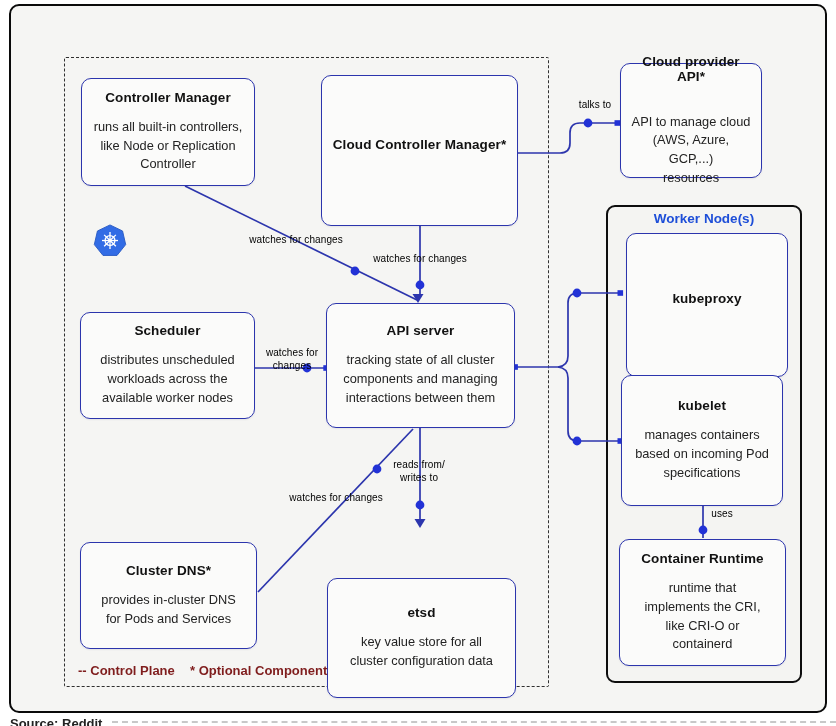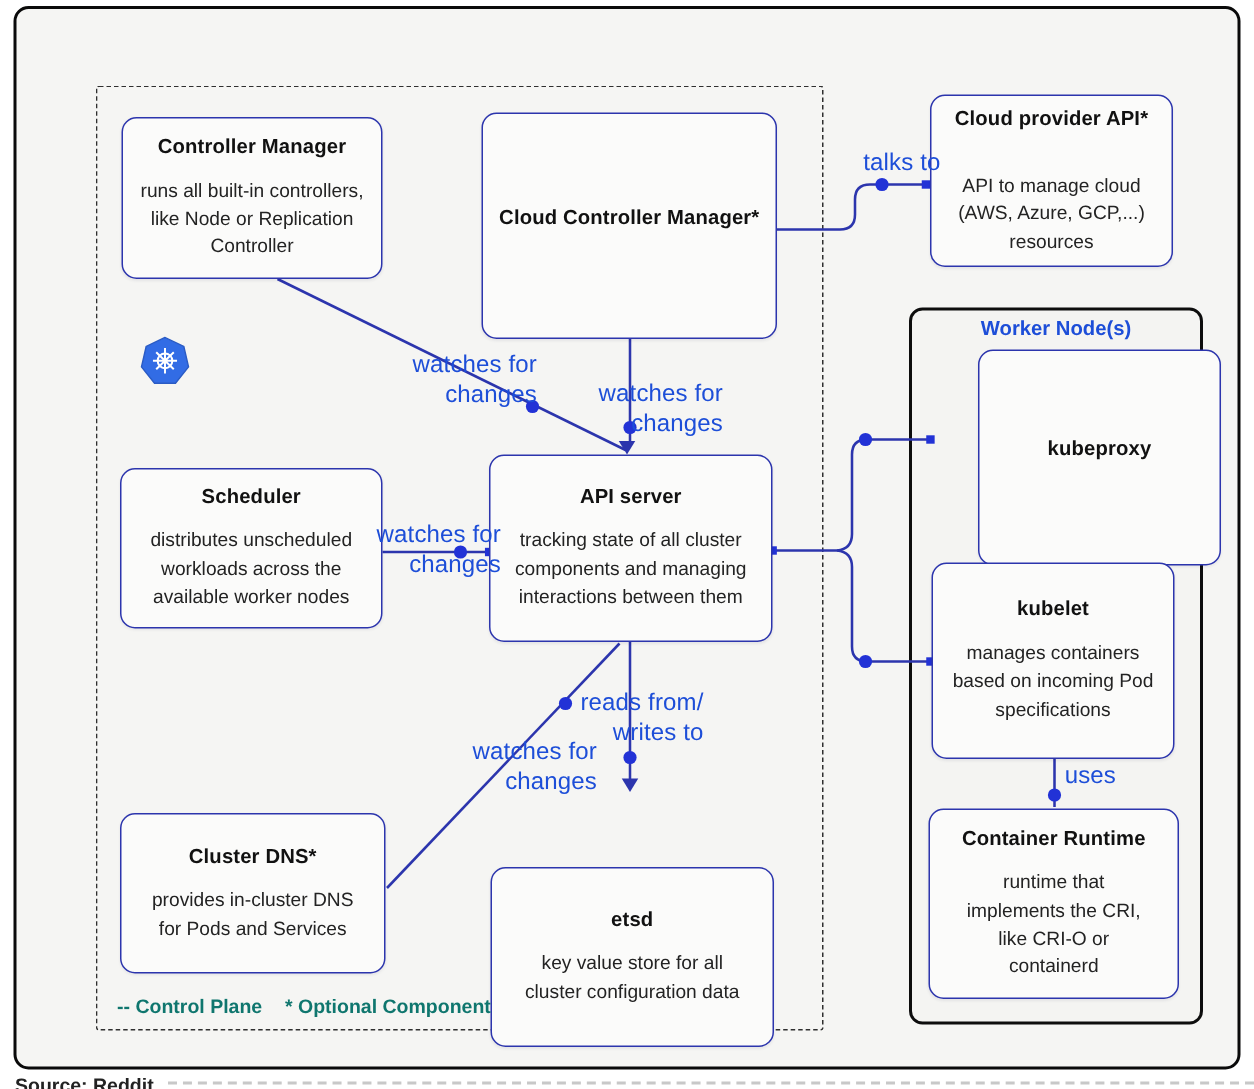--- a/index.html
+++ b/index.html
@@ -28,25 +28,25 @@
   .node .body{font-size:12.8px;line-height:1.46;color:#232323;white-space:pre-line;}
   .worker-box{
     position:absolute;left:606px;top:205px;width:196px;height:478px;box-sizing:border-box;
     border:2.2px solid #0d0d0d;border-radius:9px;background:#f4f4f2;
   }
   .worker-title{
     position:absolute;left:606px;top:211px;width:196px;text-align:center;
     font-weight:bold;font-size:13.5px;color:#1d4ed8;
   }
   .edge-label{
-    position:absolute;font-size:16px;color:#1d4ed8;text-align:right;
+    position:absolute;font-size:10px;color:#000000;text-align:center;
     white-space:pre-line;line-height:1.25;letter-spacing:.1px;
   }
   .legend{
-    position:absolute;top:663px;font-weight:bold;font-size:13px;color:#0f766e;
+    position:absolute;top:663px;font-weight:bold;font-size:13px;color:#7f1d1d;
   }
   .legend.cp{left:78px;}
   .legend.opt{left:190px;}
   .source-note{
     position:absolute;left:10px;top:716px;font-weight:bold;font-size:13px;color:#222;
   }
   .bottom-artifact{
     position:absolute;left:112px;top:721px;width:724px;height:0;
     border-top:2px dashed #c8c8c8;
   }
@@ -102,21 +102,21 @@
   <div class="title">Controller Manager</div>
   <div class="body">runs all built-in controllers,
 like Node or Replication
 Controller</div>
 </div>
 
 <div class="node" style="left:321px;top:75px;width:197px;height:151px;gap:40px;">
   <div class="title">Cloud Controller Manager*</div>
 </div>
 
-<div class="node" style="left:620px;top:63px;width:162px;height:115px;gap:16px;">
+<div class="node" style="left:620px;top:63px;width:142px;height:115px;gap:16px;">
   <div class="title">Cloud provider API*</div>
   <div class="body">API to manage cloud
 (AWS, Azure, GCP,...)
 resources</div>
 </div>
 
 <div class="node" style="left:80px;top:312px;width:175px;height:107px;">
   <div class="title">Scheduler</div>
   <div class="body">distributes unscheduled
 workloads across the
@@ -135,21 +135,21 @@
   <div class="body">key value store for all
 cluster configuration data</div>
 </div>
 
 <div class="node" style="left:80px;top:542px;width:177px;height:107px;">
   <div class="title">Cluster DNS*</div>
   <div class="body">provides in-cluster DNS
 for Pods and Services</div>
 </div>
 
-<div class="node" style="left:652px;top:233px;width:162px;height:144px;">
+<div class="node" style="left:626px;top:233px;width:162px;height:144px;">
   <div class="title">kubeproxy</div>
 </div>
 
 <div class="node" style="left:621px;top:375px;width:162px;height:131px;text-align:center;">
   <div class="title">kubelet</div>
   <div class="body">manages containers
 based on incoming Pod
 specifications</div>
 </div>
 

